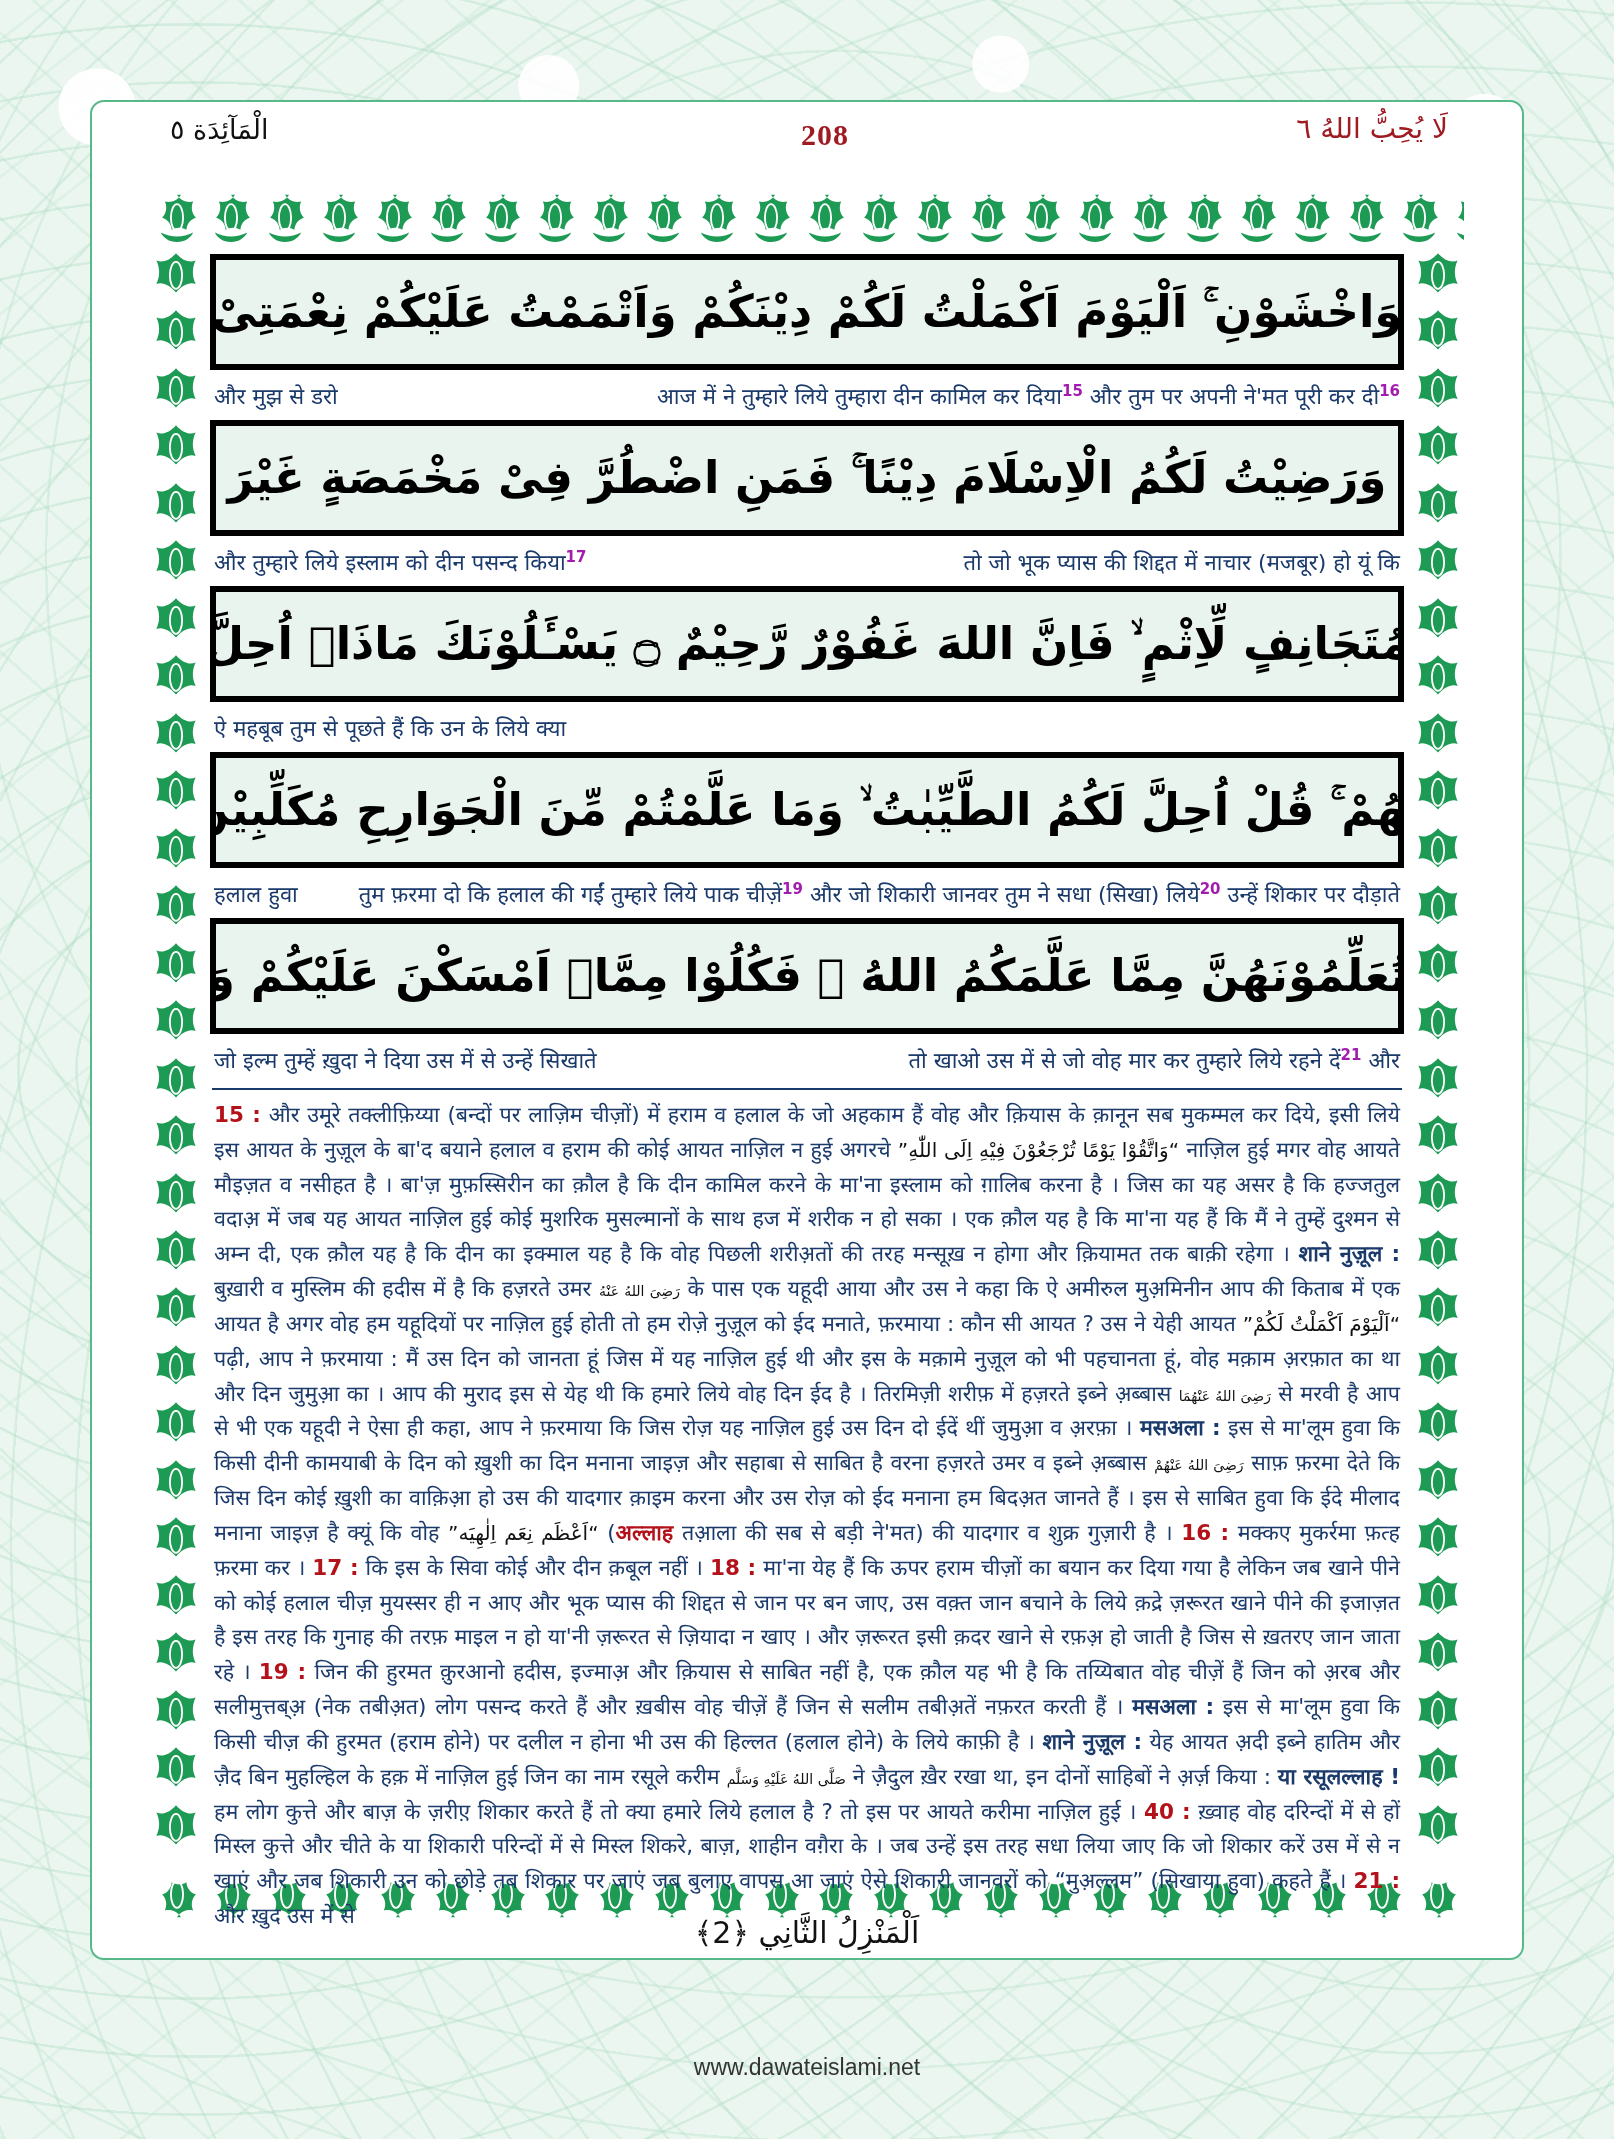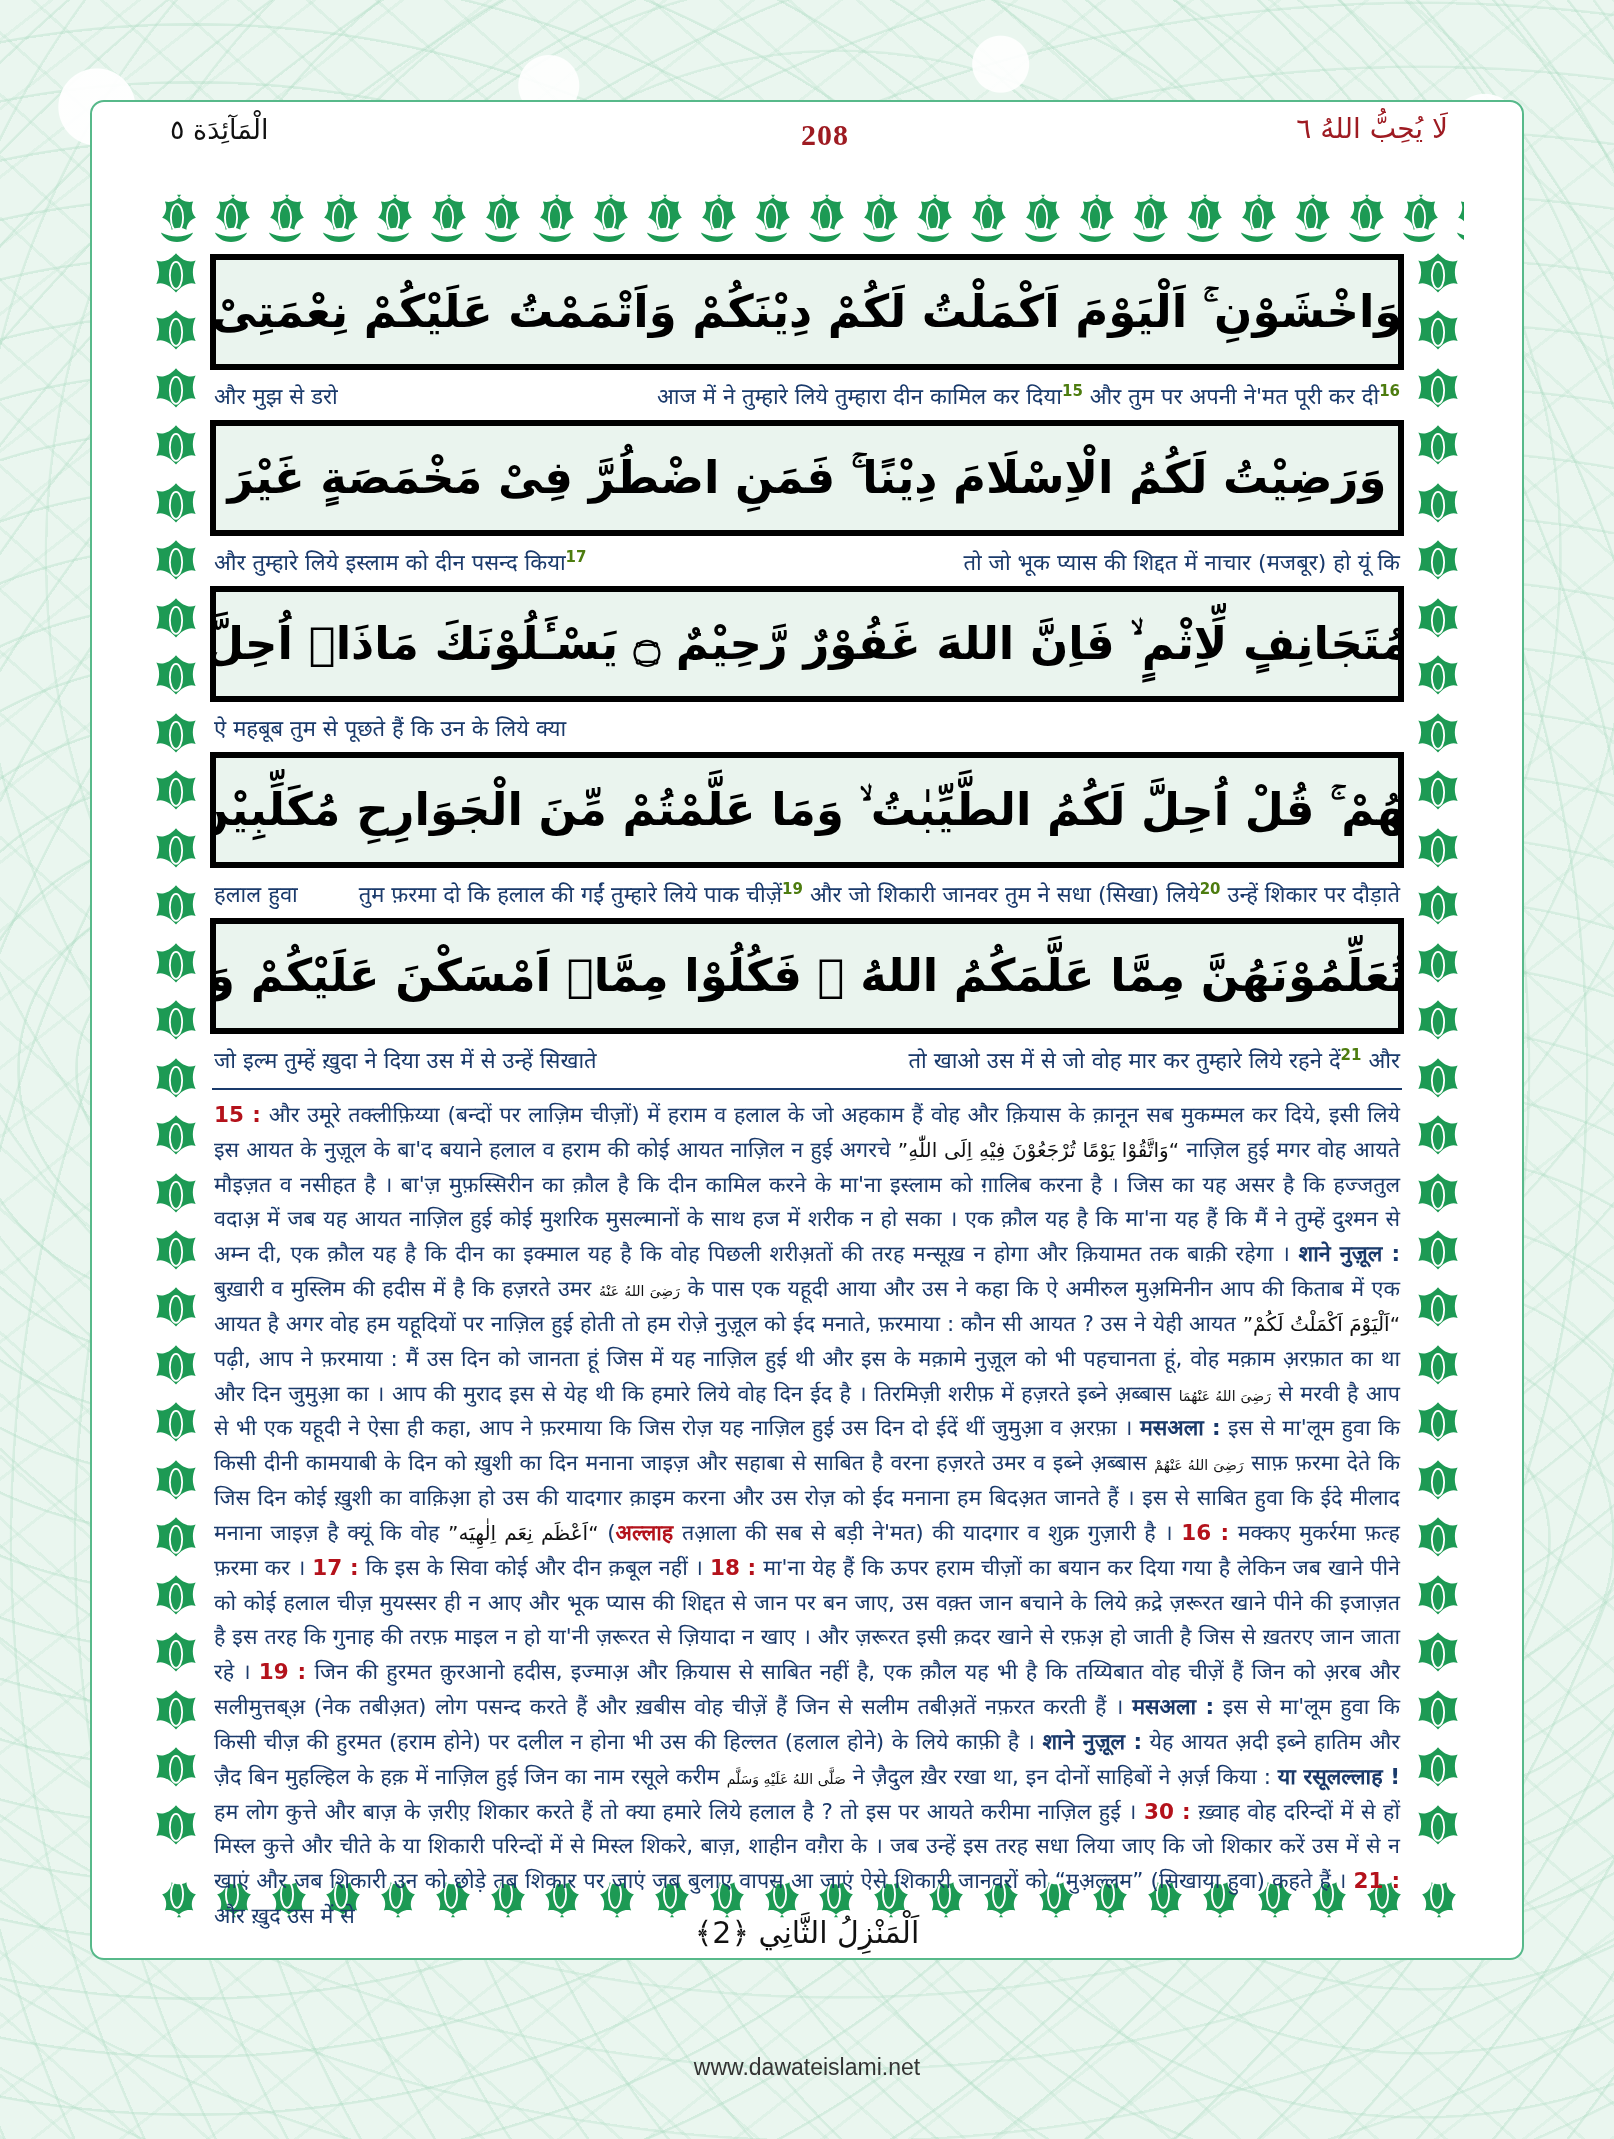--- a/index.html
+++ b/index.html
@@ -165,21 +165,21 @@
     align-items: baseline;
     justify-content: space-between;
     font-family: "DejaVu Sans", "Liberation Sans", sans-serif;
     font-size: 22px;
     color: #1a3a6b;
     padding: 6px 4px 10px 4px;
     white-space: nowrap;
   }
   .trans-seg { display: inline-block; }
   sup.fn {
-    color: #4d7c0f;
+    color: #a21caf;
     font-size: 15px;
     font-weight: bold;
     vertical-align: super;
   }
   .allah-red {
     color: #b4121b;
     font-weight: bold;
   }
 
   
@@ -999,21 +999,21 @@
         <span class="fn-num">19 :</span>
         <span>जिन की हुरमत क़ुरआनो हदीस, इज्माअ़ और क़ियास से साबित नहीं है, एक क़ौल यह भी है कि तय्यिबात वोह चीज़ें हैं जिन को अ़रब और सलीमुत्तब्अ़ (नेक तबीअ़त) लोग पसन्द करते हैं और ख़बीस वोह चीज़ें हैं जिन से सलीम तबीअ़तें नफ़रत करती हैं ।</span>
         <span class="fn-bold">मसअला :</span>
         <span>इस से मा'लूम हुवा कि किसी चीज़ की हुरमत (हराम होने) पर दलील न होना भी उस की हिल्लत (हलाल होने) के लिये काफ़ी है ।</span>
         <span class="fn-bold">शाने नुज़ूल :</span>
         <span>येह आयत अ़दी इब्ने हातिम और ज़ैद बिन मुहल्हिल के हक़ में नाज़िल हुई जिन का नाम रसूले करीम</span>
         <span class="ar-small">صَلَّى اللهُ عَلَيْهِ وَسَلَّم</span>
         <span>ने ज़ैदुल ख़ैर रखा था, इन दोनों साहिबों ने अ़र्ज़ किया :</span>
         <span class="fn-bold">या रसूलल्लाह !</span>
         <span>हम लोग कुत्ते और बाज़ के ज़रीए़ शिकार करते हैं तो क्या हमारे लिये हलाल है ? तो इस पर आयते करीमा नाज़िल हुई ।</span>
-        <span class="fn-num">30 :</span>
+        <span class="fn-num">40 :</span>
         <span>ख़्वाह वोह दरिन्दों में से हों मिस्ल कुत्ते और चीते के या शिकारी परिन्दों में से मिस्ल शिकरे, बाज़, शाहीन वग़ैरा के । जब उन्हें इस तरह सधा लिया जाए कि जो शिकार करें उस में से न खाएं और जब शिकारी उन को छोड़े तब शिकार पर जाएं जब बुलाए वापस आ जाएं ऐसे शिकारी जानवरों को “मुअ़ल्लम” (सिखाया हुवा) कहते हैं ।</span>
         <span class="fn-num">21 :</span>
         <span>और ख़ुद उस में से</span>
       </div>
 
     </div>
 
     <div class="manzil">اَلْمَنْزِلُ الثَّانِي ﴿2﴾</div>
 
   </div>

